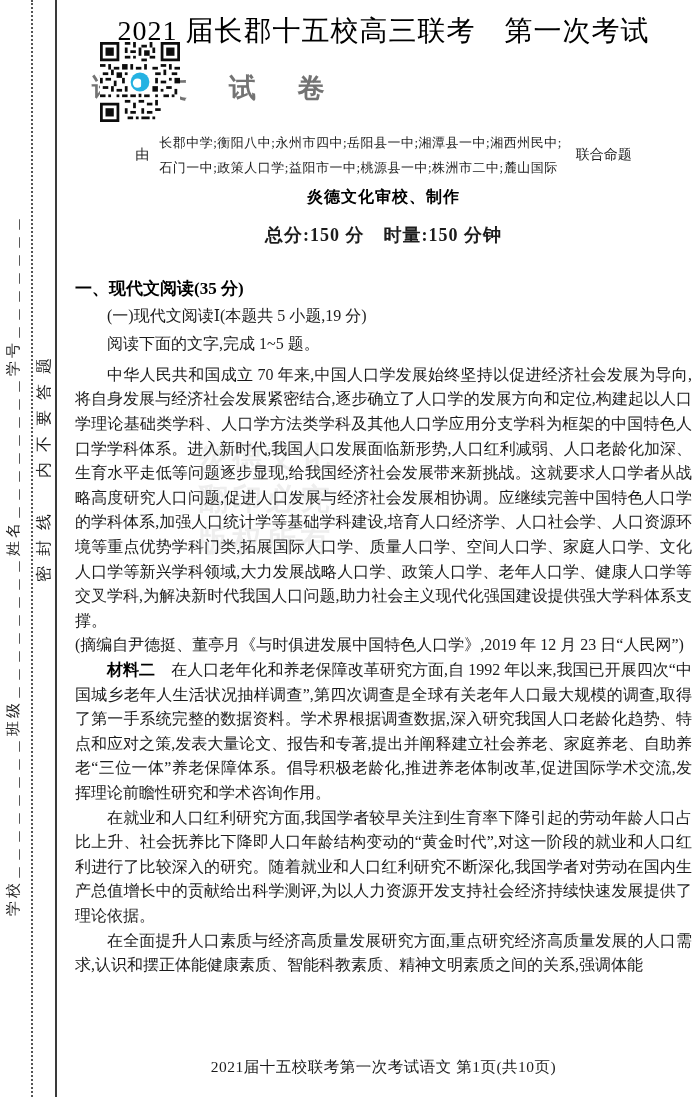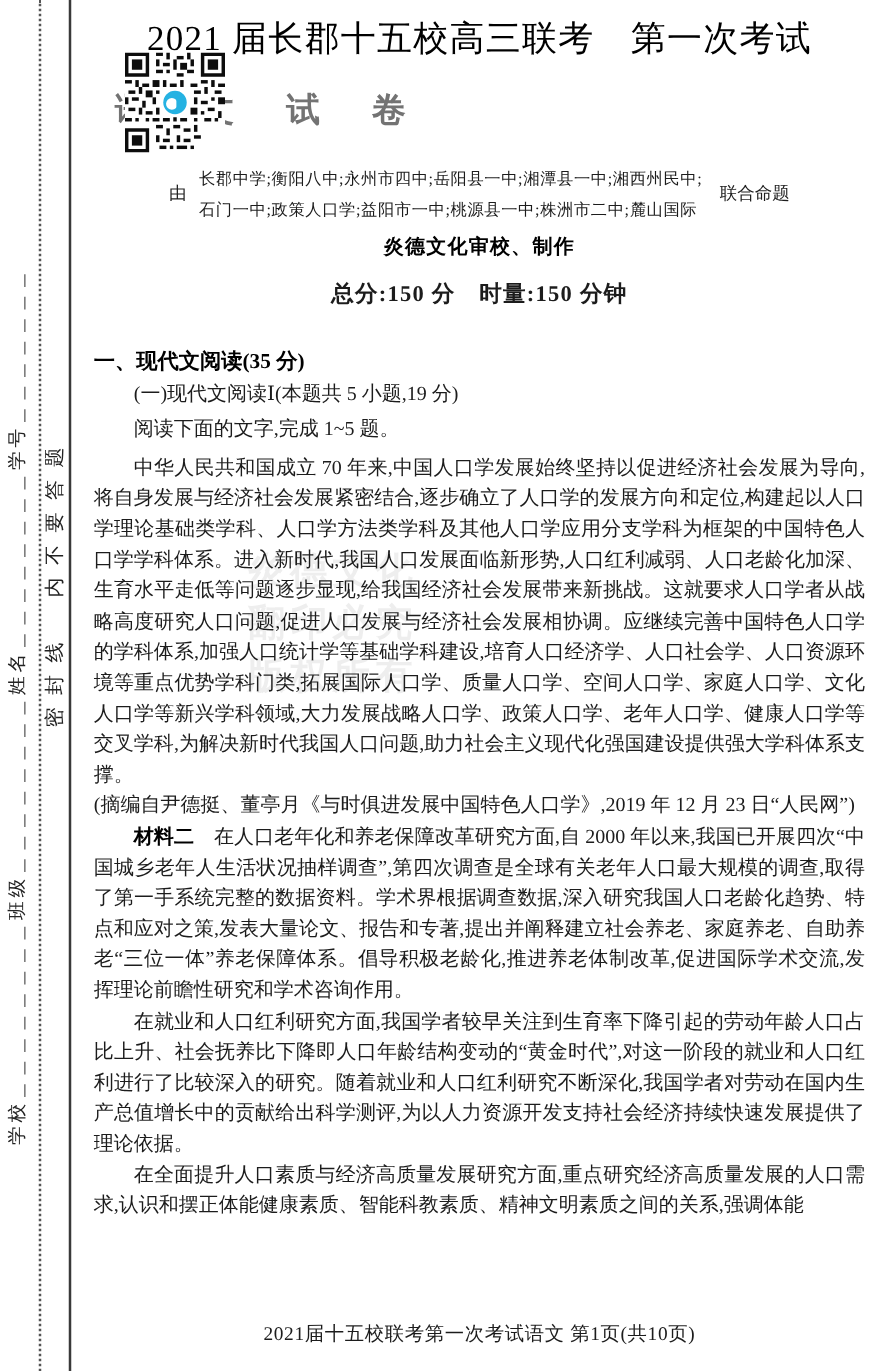--- a/index.html
+++ b/index.html
@@ -204,20 +204,20 @@
 
   <div class="score-time">总分:150 分　时量:150 分钟</div>
 
   <h2 class="section-title">一、现代文阅读(35 分)</h2>
   <p class="subsection-title">(一)现代文阅读Ⅰ(本题共 5 小题,19 分)</p>
   <p class="instruction">阅读下面的文字,完成 1~5 题。</p>
 
   <div class="body-block">
     <p class="para">中华人民共和国成立 70 年来,中国人口学发展始终坚持以促进经济社会发展为导向,将自身发展与经济社会发展紧密结合,逐步确立了人口学的发展方向和定位,构建起以人口学理论基础类学科、人口学方法类学科及其他人口学应用分支学科为框架的中国特色人口学学科体系。进入新时代,我国人口发展面临新形势,人口红利减弱、人口老龄化加深、生育水平走低等问题逐步显现,给我国经济社会发展带来新挑战。这就要求人口学者从战略高度研究人口问题,促进人口发展与经济社会发展相协调。应继续完善中国特色人口学的学科体系,加强人口统计学等基础学科建设,培育人口经济学、人口社会学、人口资源环境等重点优势学科门类,拓展国际人口学、质量人口学、空间人口学、家庭人口学、文化人口学等新兴学科领域,大力发展战略人口学、政策人口学、老年人口学、健康人口学等交叉学科,为解决新时代我国人口问题,助力社会主义现代化强国建设提供强大学科体系支撑。</p>
     <p class="para no-indent">(摘编自尹德挺、董亭月《与时俱进发展中国特色人口学》,2019 年 12 月 23 日“人民网”)</p>
-    <p class="para"><b>材料二</b><span>　在人口老年化和养老保障改革研究方面,自 2000 年以来,我国已开展四次“中国城乡老年人生活状况抽样调查”,第四次调查是全球有关老年人口最大规模的调查,取得了第一手系统完整的数据资料。学术界根据调查数据,深入研究我国人口老龄化趋势、特点和应对之策,发表大量论文、报告和专著,提出并阐释建立社会养老、家庭养老、自助养老“三位一体”养老保障体系。倡导积极老龄化,推进养老体制改革,促进国际学术交流,发挥理论前瞻性研究和学术咨询作用。</span></p>
+    <p class="para"><b>材料二</b><span>　在人口老年化和养老保障改革研究方面,自 1992 年以来,我国已开展四次“中国城乡老年人生活状况抽样调查”,第四次调查是全球有关老年人口最大规模的调查,取得了第一手系统完整的数据资料。学术界根据调查数据,深入研究我国人口老龄化趋势、特点和应对之策,发表大量论文、报告和专著,提出并阐释建立社会养老、家庭养老、自助养老“三位一体”养老保障体系。倡导积极老龄化,推进养老体制改革,促进国际学术交流,发挥理论前瞻性研究和学术咨询作用。</span></p>
     <p class="para">在就业和人口红利研究方面,我国学者较早关注到生育率下降引起的劳动年龄人口占比上升、社会抚养比下降即人口年龄结构变动的“黄金时代”,对这一阶段的就业和人口红利进行了比较深入的研究。随着就业和人口红利研究不断深化,我国学者对劳动在国内生产总值增长中的贡献给出科学测评,为以人力资源开发支持社会经济持续快速发展提供了理论依据。</p>
     <p class="para">在全面提升人口素质与经济高质量发展研究方面,重点研究经济高质量发展的人口需求,认识和摆正体能健康素质、智能科教素质、精神文明素质之间的关系,强调体能</p>
   </div>
 
 </div>
 
 <div class="footer">2021届十五校联考第一次考试语文  第1页(共10页)</div>
 
 </body></html>

